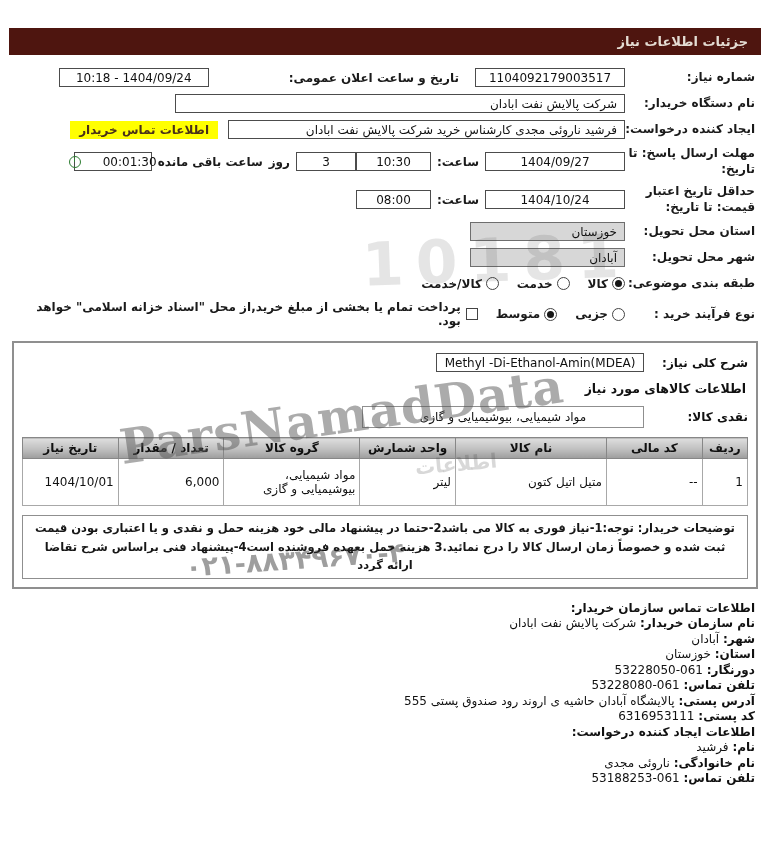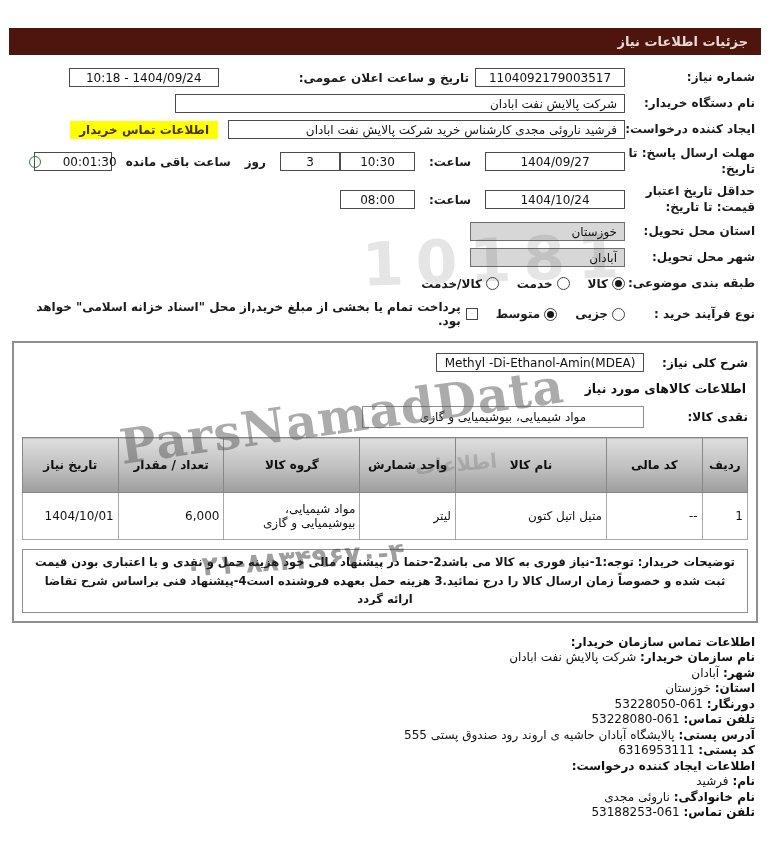--- a/index.html
+++ b/index.html
@@ -18,21 +18,21 @@
   .lblcol{width:130px;flex:none;font-weight:bold;line-height:1.3;color:#1a1a1a}
   .lbl{font-weight:bold;color:#1a1a1a}
   .box{
     border:1px solid #4c4c4c;height:19px;background:#fff;box-sizing:border-box;flex:none;
     display:flex;align-items:center;justify-content:center;font-size:12px;
   }
   .box.rt{justify-content:flex-start;padding:0 7px}
   .box.gray{background:#d7d7d7;border-color:#6e6e6e}
   .w150{width:150px}.w140{width:140px}.w75{width:75px}.w60{width:60px}
   .w450{width:450px}.w397{width:397px}.w155{width:155px}.w208{width:208px}
-  .ml6{margin-left:14px}.ml12{margin-left:6px}.ml34{}.ml80{margin-left:80px}
+  .ml6{margin-left:6px}.ml12{margin-left:16px}.ml34{}.ml80{margin-left:80px}
   .ltr{direction:ltr}
   .link-contact{
     background:#ffff00;color:#4a3118;font-weight:bold;padding:2px 9px;margin-right:10px;
     cursor:pointer;white-space:nowrap;
   }
   .radio{width:11px;height:11px;border:1px solid #444;border-radius:50%;background:#fff;
     flex:none;position:relative;margin-left:4px}
   .radio.checked::after{content:"";position:absolute;inset:2px;border-radius:50%;background:#161616}
   .opt{display:flex;align-items:center;margin-left:18px}
   .checkbox{width:12px;height:12px;border:1px solid #444;background:#fff;flex:none;margin-left:5px;box-sizing:border-box}
@@ -42,21 +42,21 @@
 
   .need-box{margin:13px 12px 0;border:2px solid #8f8f8f;padding:10px 8px 8px;position:relative;background:transparent}
   .nb-row{display:flex;align-items:center;margin-bottom:9px}
   .nb-lbl{width:104px;flex:none;font-weight:bold}
   .nb-title{font-weight:bold;margin:3px 2px 10px;font-size:12.5px}
   .group-box{width:282px;height:22px;border:1px solid #8f8f8f;box-sizing:border-box;
     display:flex;align-items:center;justify-content:center;background:#fff}
   .items-table{width:100%;border-collapse:collapse;margin-bottom:9px;table-layout:fixed}
   .items-table th{
     background:linear-gradient(180deg,#dedede 0%,#bfbfbf 55%,#9d9d9d 100%);
-    border:1px solid #878787;font-size:12px;padding:20px 2px;font-weight:bold;color:#101010;
+    border:1px solid #878787;font-size:12px;padding:3px 2px;font-weight:bold;color:#101010;
   }
   .items-table td{border:1px solid #a8a8a8;text-align:right;padding:9px 4px;font-size:12px;background:transparent}
   .notes{border:1px solid #8f8f8f;padding:3px 8px;font-size:11.5px;font-weight:bold;
     text-align:center;line-height:1.6;color:#161616}
 
   .contact{padding:12px 15px 0;line-height:14.5px;font-size:12px}
   .c-line{margin-bottom:1px}
   .c-head{font-weight:bold;margin-bottom:1px}
   .c-lbl{font-weight:bold}
 

